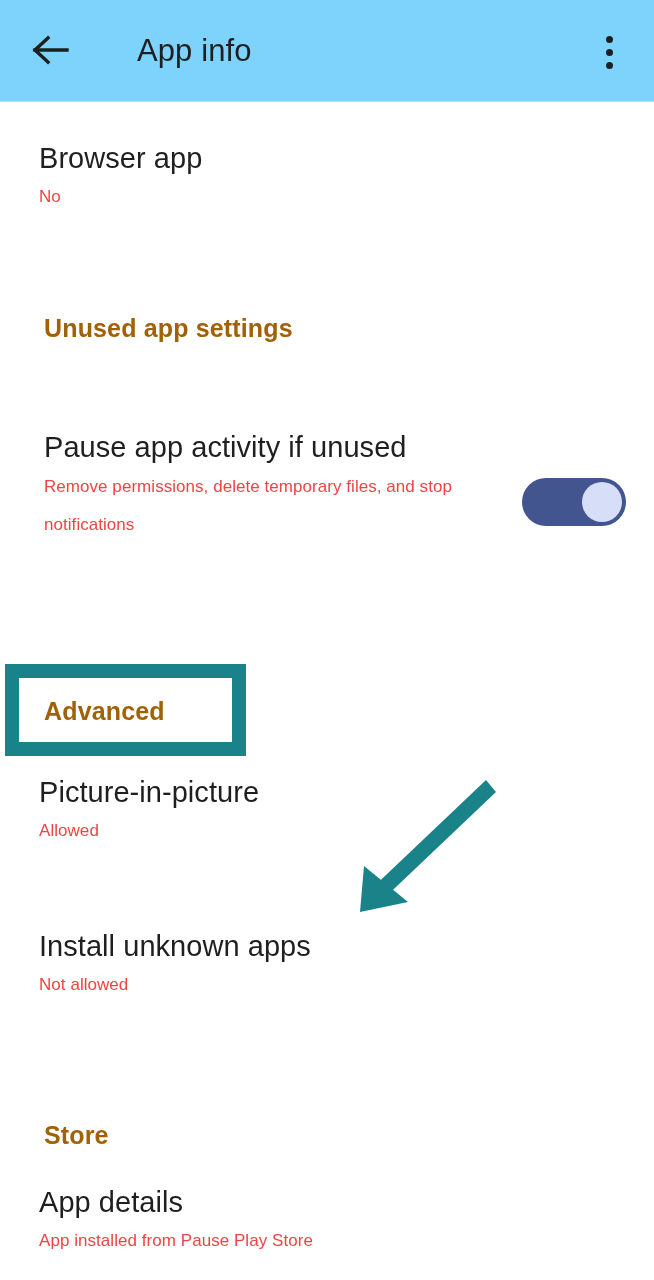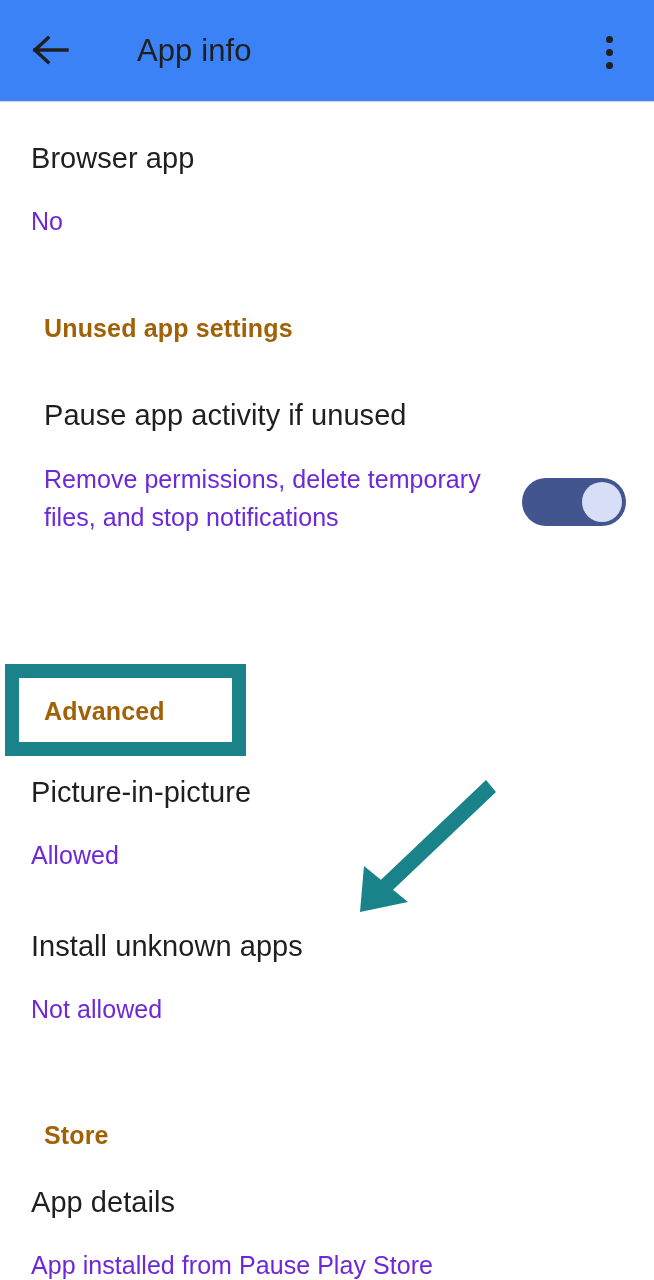--- a/index.html
+++ b/index.html
@@ -15,21 +15,21 @@
     font-family: "Liberation Sans", sans-serif;
     -webkit-font-smoothing: antialiased;
   }
 
   
   .appbar {
     position: absolute;
     left: 0; top: 0;
     width: 654px;
     height: 102px;
-    background: #3b82f6;
+    background: #7dd3fc;
     border-bottom: 1px solid #d6d6da;
     box-sizing: border-box;
   }
   .back-btn {
     position: absolute;
     left: 22px; top: 24px;
     width: 58px; height: 56px;
     display: flex;
     align-items: center;
     justify-content: center;
@@ -64,37 +64,36 @@
   
   .content {
     position: absolute;
     left: 0; top: 102px;
     width: 654px;
     height: 1178px;
   }
 
   .row {
     position: absolute;
-    left: 0;
+    left: 8px;
     width: 554px;
     box-sizing: border-box;
     padding: 0 31px;
   }
   .row-title {
     font-size: 29px;
     line-height: 40px;
     color: #1f1f1f;
     letter-spacing: 0.05px;
   }
   .row-sub {
-    font-size: 25px;
+    font-size: 17px;
     line-height: 38px;
-    color: #6d28d9;
+    color: #ef4444;
     letter-spacing: 0.05px;
-    margin-top: 24px;
   }
   .section-header {
     position: absolute;
     left: 0;
     padding: 0 44px;
     font-size: 25px;
     font-weight: bold;
     line-height: 34px;
     color: #a16207;
     letter-spacing: 0.15px;
@@ -177,21 +176,21 @@
 
   <div class="row" style="top:36px;">
     <div class="row-title">Browser app</div>
     <div class="row-sub">No</div>
   </div>
 
   <div class="section-header" style="top:209px;">Unused app settings</div>
 
   <div class="toggle-row" style="top:292px;">
     <div class="toggle-text">
-      <div class="row-title" style="line-height:42px;">Pause app activity if unused</div>
+      <div class="row-title" style="line-height:42px;margin-top:32px;">Pause app activity if unused</div>
       <div class="row-sub">Remove permissions, delete temporary files, and stop notifications</div>
     </div>
   </div>
 
   <div class="section-header" style="top:592px;">Advanced</div>
 
   <div class="row" style="top:824px;">
     <div class="row-title">Install unknown apps</div>
     <div class="row-sub">Not allowed</div>
   </div>

